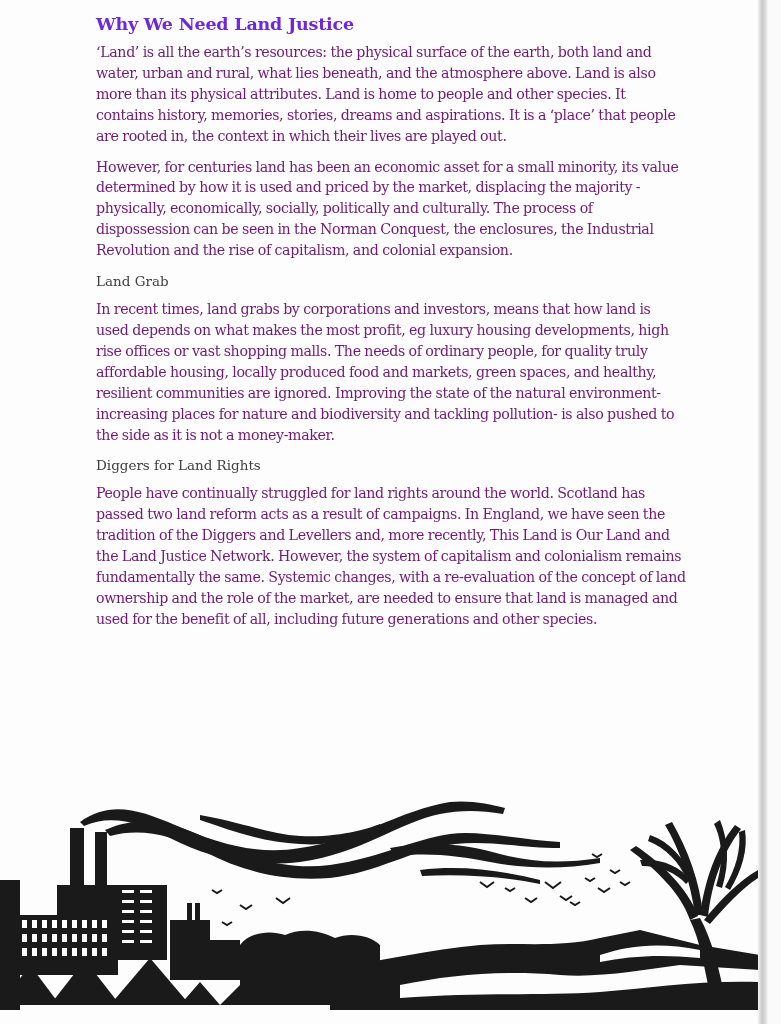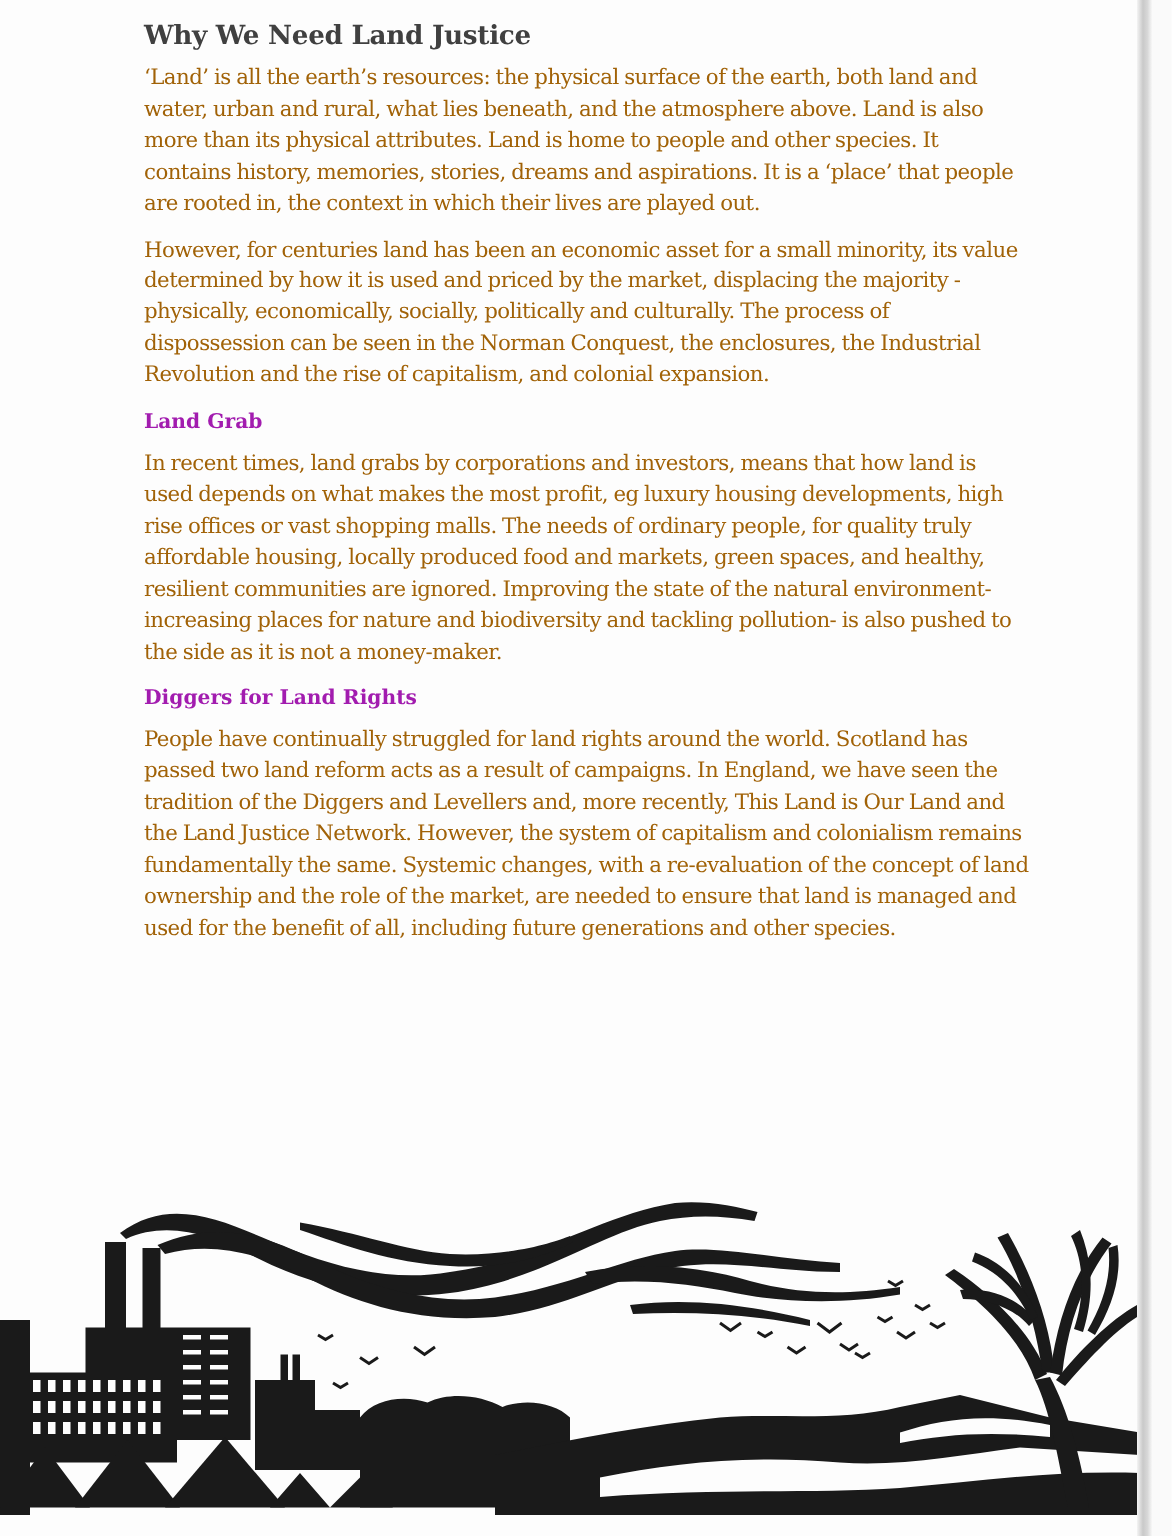--- a/index.html
+++ b/index.html
@@ -16,29 +16,29 @@
     position:absolute; left:758px; top:0; width:10px; height:1024px;
     background:linear-gradient(to right,#f4f4f4,#c9c9c9 40%,#d8d8d8 70%,#f7f7f7);
   }
   .beyond {
     position:absolute; left:768px; top:0; width:13px; height:1024px; background:#fafafa;
   }
   .content {
     position:absolute; left:96px; top:14px; width:590px; color:#2b2b2b;
   }
   h1 {
-    margin:0 0 8px 0; font-size:17.5px; font-weight:bold; color:#404040;
+    margin:0 0 8px 0; font-size:17.5px; font-weight:bold; color:#6d28d9;
     font-family:"DejaVu Serif", serif; letter-spacing:-0.2px;
   }
   h2 {
-    margin:12px 0 10px 0; font-size:13.5px; font-weight:bold; color:#a21caf;
+    margin:12px 0 10px 0; font-size:13.5px; font-weight:normal; color:#404040;
     font-family:"DejaVu Serif", serif;
   }
   p {
-    margin:0 0 10px 0; font-size:14.2px; line-height:20.9px; color:#a16207;
+    margin:0 0 10px 0; font-size:14.2px; line-height:20.9px; color:#701a75;
     letter-spacing:-0.35px; word-spacing:-0.5px;
     font-family:"DejaVu Serif", serif;
   }
   .illus {
     position:absolute; left:0; top:770px; width:760px; height:240px;
   }
 </style>
 </head>
 <body>
 

